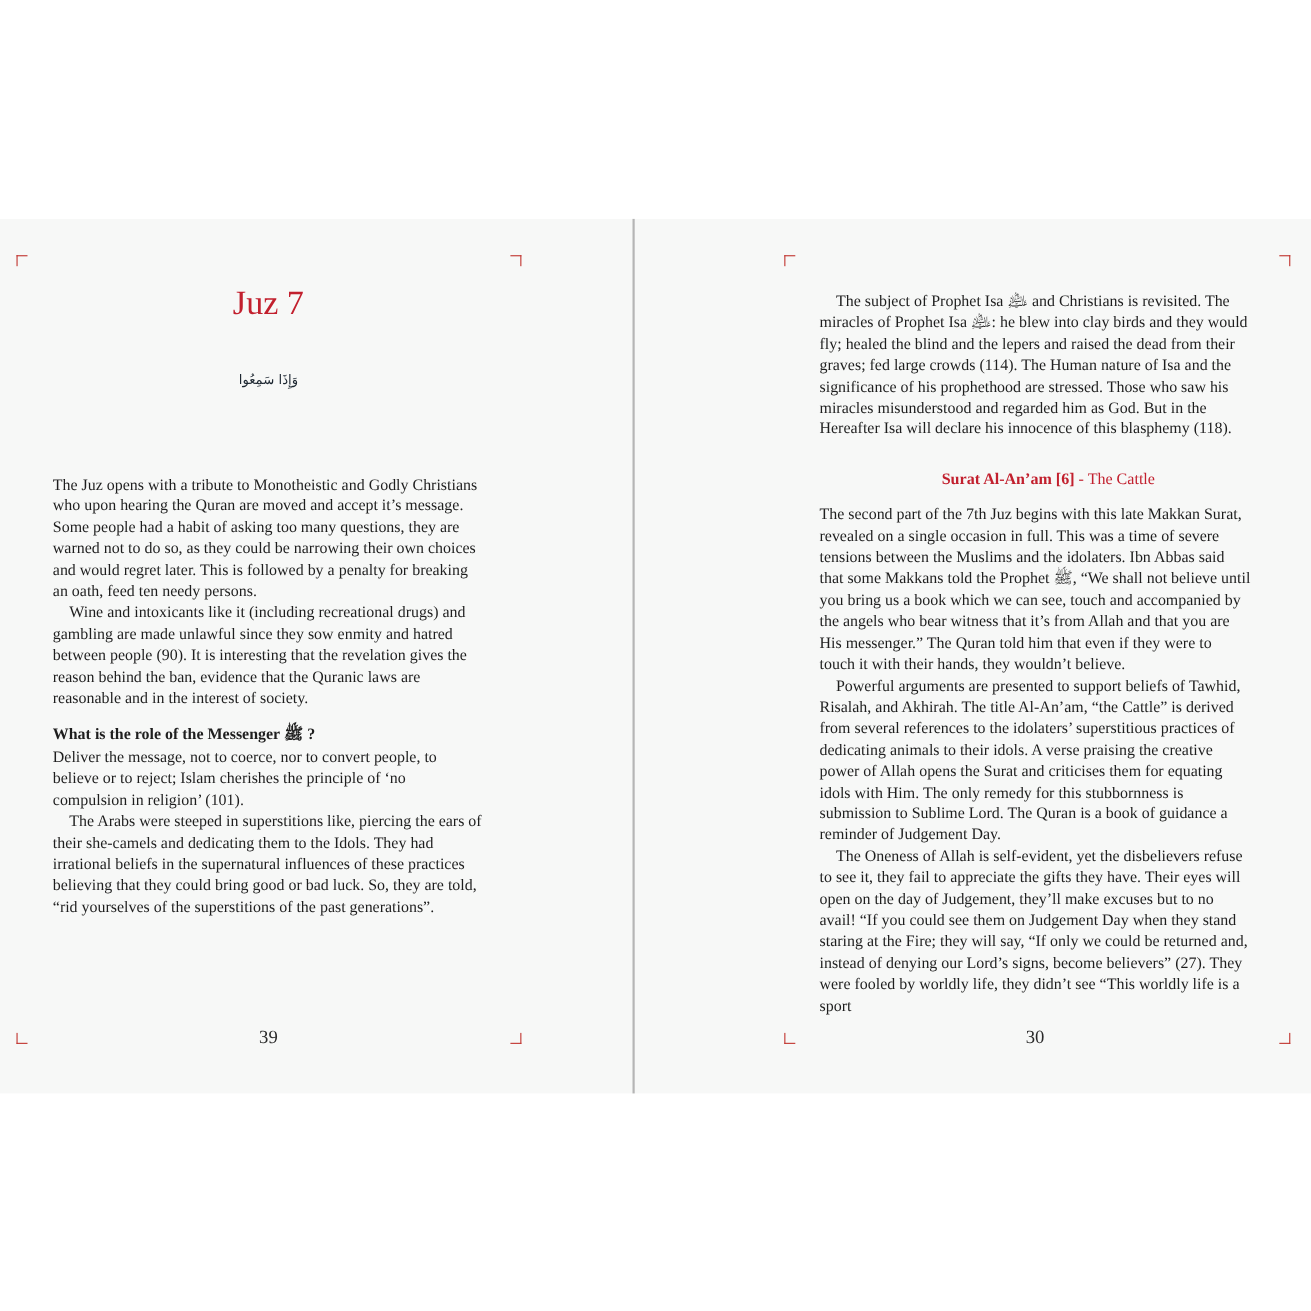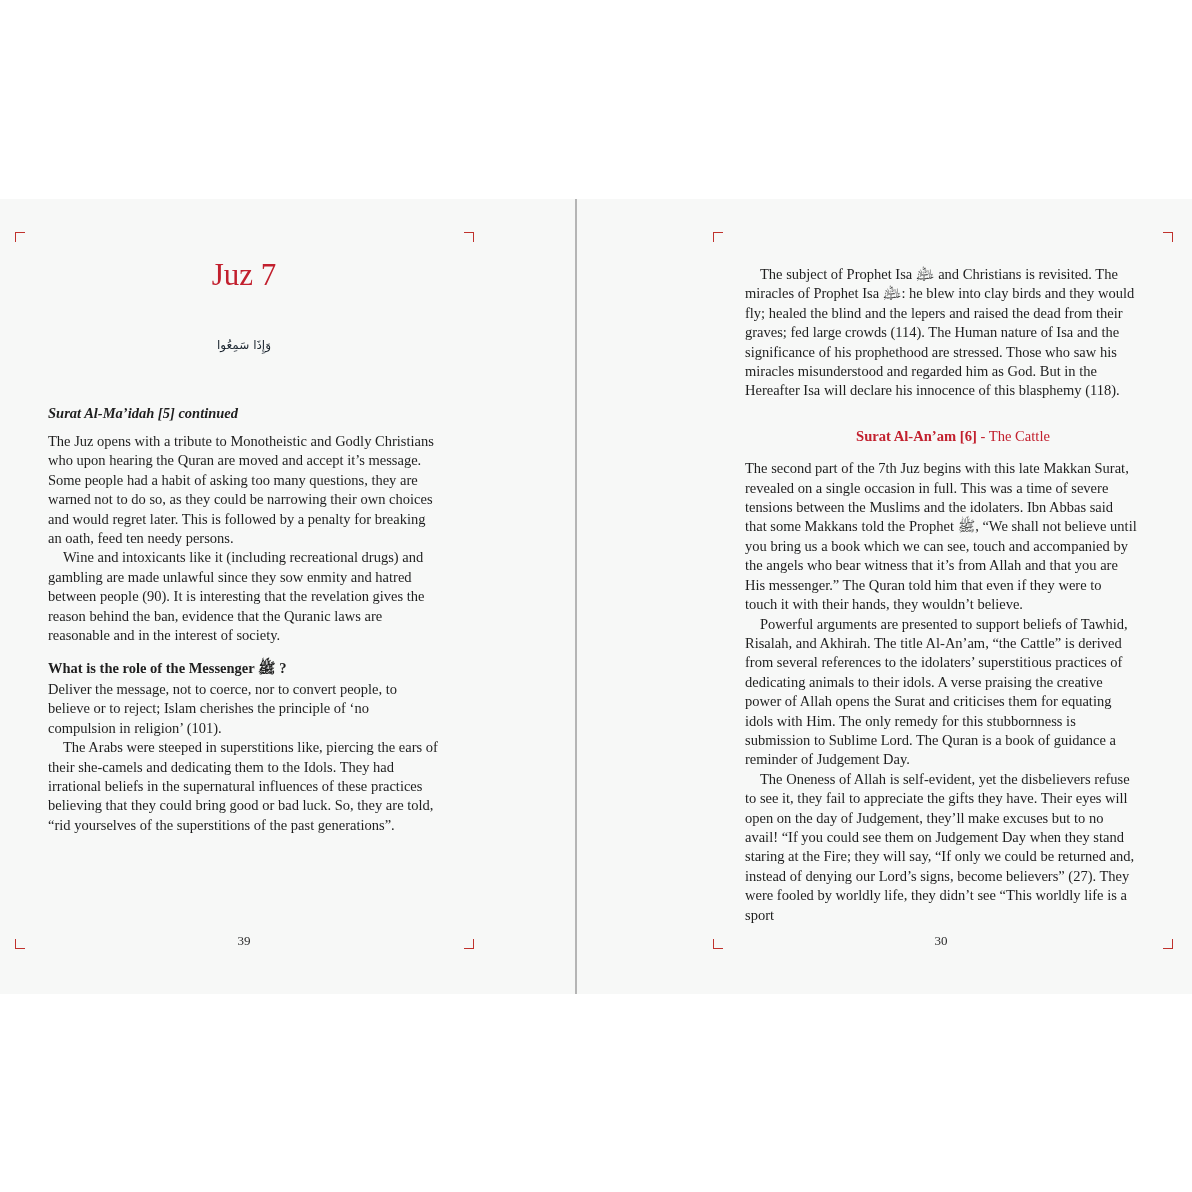--- a/index.html
+++ b/index.html
@@ -68,39 +68,38 @@
     text-align: center;
     color: #c2202e;
     margin-top: 26px; margin-bottom: 13px;
     font-size: 14.6px;
   }
   .flow .surah-heading .sh-bold { font-weight: 700; margin-left: 24px; }
 
   .page-num {
     position: absolute; top: 734px;
     width: 392px; text-align: center;
-    font-size: 13px; color: #2a2a2a;
+    font-size: 17px; color: #2a2a2a;
   }
   .page-num-left  { left: 48px; }
   .page-num-right { left: 136px; }
 </style>
 </head>
 <body>
 
 <div class="spread">
 
   <div class="page page-left">
     <div class="crop tl" style="left:15px; top:33px;"></div>
     <div class="crop tr" style="left:464px; top:33px;"></div>
     <div class="crop bl" style="left:15px; top:740px;"></div>
     <div class="crop br" style="left:464px; top:740px;"></div>
 
     <div class="juz-title">Juz 7</div>
     <div class="arabic-verse">وَإِذَا سَمِعُوا</div>
-    <div class="surah-subtitle">Surat Al-Ma’idah [5] continued</div>
 
     <div class="flow flow-left">
         <p class="">The Juz opens with a tribute to Monotheistic and Godly Christians who upon hearing the Quran are moved and accept it’s message. Some people had a habit of asking too many questions, they are warned not to do so, as they could be narrowing their own choices and would regret later. This is followed by a penalty for breaking an oath, feed ten needy persons.</p>
         <p class="indent">Wine and intoxicants like it (including recreational drugs) and gambling are made unlawful since they sow enmity and hatred between people (90). It is interesting that the revelation gives the reason behind the ban, evidence that the Quranic laws are reasonable and in the interest of society.</p>
         <p class="q-heading">What is the role of the Messenger ﷺ ?</p>
         <p class="">Deliver the message, not to coerce, nor to convert people, to believe or to reject; Islam cherishes the principle of ‘no compulsion in religion’ (101).</p>
         <p class="indent">The Arabs were steeped in superstitions like, piercing the ears of their she-camels and dedicating them to the Idols. They had irrational beliefs in the supernatural influences of these practices believing that they could bring good or bad luck. So, they are told, “rid yourselves of the superstitions of the past generations”.</p>
       </div>
 
     <div class="page-num page-num-left">39</div>

